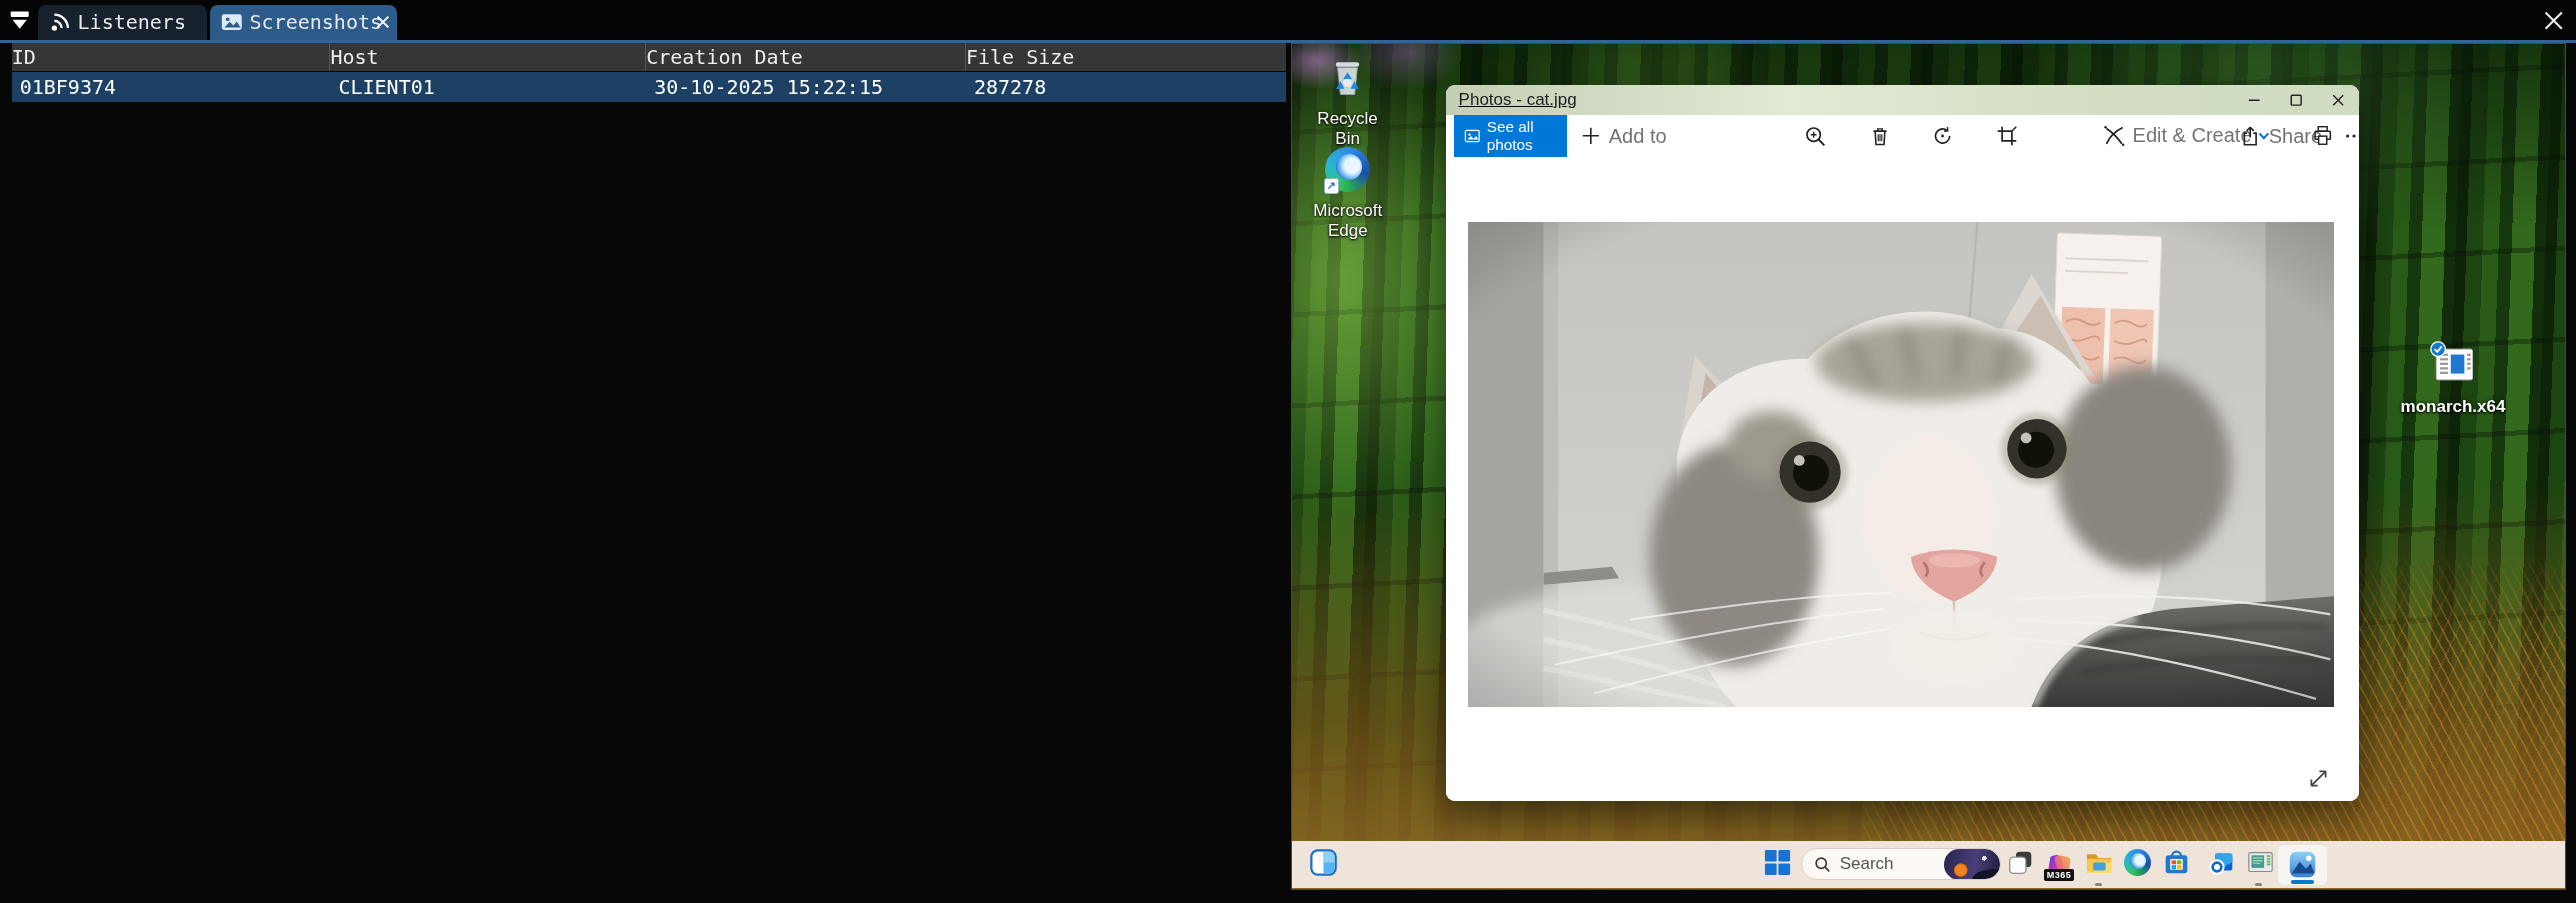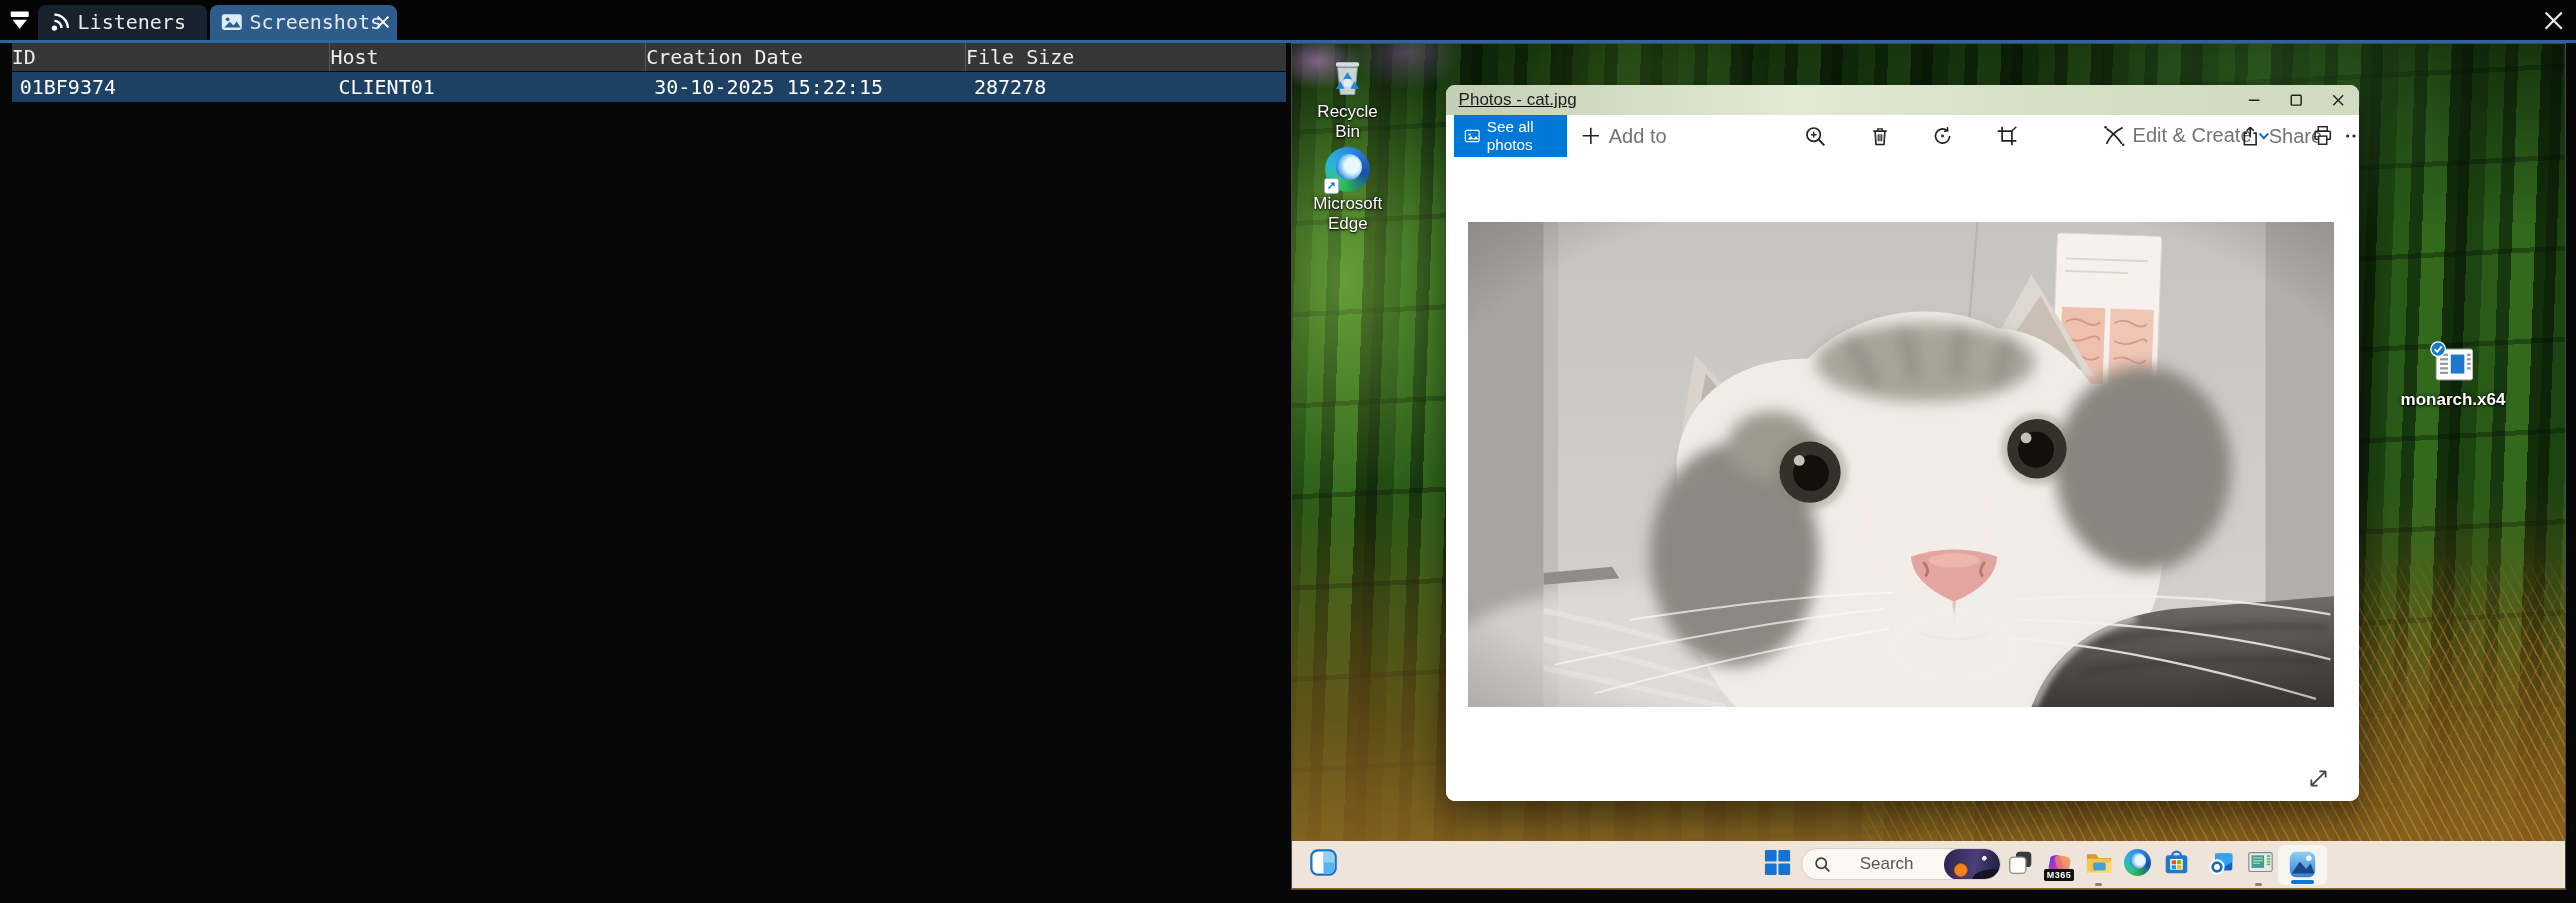--- a/index.html
+++ b/index.html
@@ -45,21 +45,21 @@
   .strands{position:absolute;right:0;bottom:47px;width:702px;height:306px;
     background:
       repeating-linear-gradient(62deg, transparent 0 7.2px, rgba(205,150,50,.42) 7.2px 9px),
       repeating-linear-gradient(115deg, transparent 0 10.8px, rgba(150,95,30,.38) 10.8px 12.6px),
       radial-gradient(120% 100% at 100% 100%, rgba(140,92,28,.55), rgba(140,92,28,0) 72%);
     -webkit-mask-image:radial-gradient(120% 110% at 85% 95%, #000 55%, transparent 82%);
     mask-image:radial-gradient(120% 110% at 85% 95%, #000 55%, transparent 82%);}
 
   
   .dicon{position:absolute;display:flex;flex-direction:column;align-items:center;cursor:pointer;}
-  .dicon .dlabel{margin-top:2px;color:#fff;font-size:17px;text-align:center;line-height:20px;
+  .dicon .dlabel{margin-top:9px;color:#fff;font-size:17px;text-align:center;line-height:20px;
      text-shadow:0 0.9px 1.8px #000,0 0 4.5px rgba(0,0,0,.85);}
   .dicon-recycle{left:12.6px;top:10.8px;width:86px;}
   .dicon-edge{left:1.8px;top:103px;width:108px;}
   .dicon-monarch{left:1105px;top:297px;width:112px;font-weight:bold;}
   .edge-swirl{border-radius:50%;background:conic-gradient(from 210deg,#32c56e,#28b6d4 22%,#2e86e6 45%,#1b4fa4 70%,#2bb04f 92%,#32c56e);position:relative;}
   .edge-swirl::after{content:"";position:absolute;left:24%;top:16%;width:58%;height:58%;border-radius:50%;
       background:radial-gradient(circle at 62% 45%, #eaf7ff 0 34%, #8ecdf4 52%, #2f7fe0 74%, #1e5cb8 100%);}
   .shortcut-badge{position:absolute;left:-1.8px;bottom:-1.8px;width:13.5px;height:13.5px;background:#fff;border-radius:2.7px;
       border:0.9px solid #9ab0c0;color:#1a6fd4;font-size:10.8px;line-height:12.6px;text-align:center;font-weight:bold;}
 
@@ -78,21 +78,21 @@
   .seeall svg{margin-left:10px;}
   .tb-item{position:absolute;display:flex;align-items:center;color:#737373;font-size:20px;cursor:pointer;}
   .pcontent{position:relative;height:644px;background:#fff;}
   .photo{position:absolute;left:21.6px;top:65px;width:866px;height:485px;}
   .expand-btn{position:absolute;left:860px;top:609px;width:25px;height:25px;display:flex;cursor:pointer;}
 
   
   .taskbar{position:absolute;left:0;top:797px;width:1274px;height:47px;background:#eee4da;}
   .tk{position:absolute;top:8px;width:31px;height:31px;display:flex;align-items:flex-start;justify-content:center;cursor:pointer;}
   .searchpill{position:absolute;left:509px;top:7.2px;width:200px;height:32px;background:#fcf8f4;border:0.9px solid #d9cec5;
-      border-radius:16px;box-sizing:border-box;display:flex;align-items:center;overflow:hidden;cursor:pointer;gap:20px;}
+      border-radius:16px;box-sizing:border-box;display:flex;align-items:center;overflow:hidden;cursor:pointer;}
   .searchpill .stext{color:#555;font-size:17px;margin-left:9px;flex:1;}
   .pumpkin-art{width:56px;height:31px;border-radius:15.3px;
       background:
         radial-gradient(9px 9px at 30% 68%, #f08422 0 60%, #b35510 75%, transparent 78%),
         radial-gradient(3.6px 3.6px at 72% 30%, rgba(240,240,255,.95) 0 60%, transparent 70%),
         radial-gradient(60% 55% at 88% 100%, #141228 0 62%, transparent 64%),
         linear-gradient(100deg,#2a2550,#4a3f7a 55%,#1e1b3c);}
   .rundot{position:absolute;top:42px;width:7.2px;height:2.7px;border-radius:1.8px;background:#8a8178;}
   .photos-active{position:absolute;left:986px;top:3.6px;width:49px;height:40px;background:rgba(255,255,255,.6);
       border-radius:6.3px;display:flex;align-items:center;justify-content:center;cursor:pointer;}

